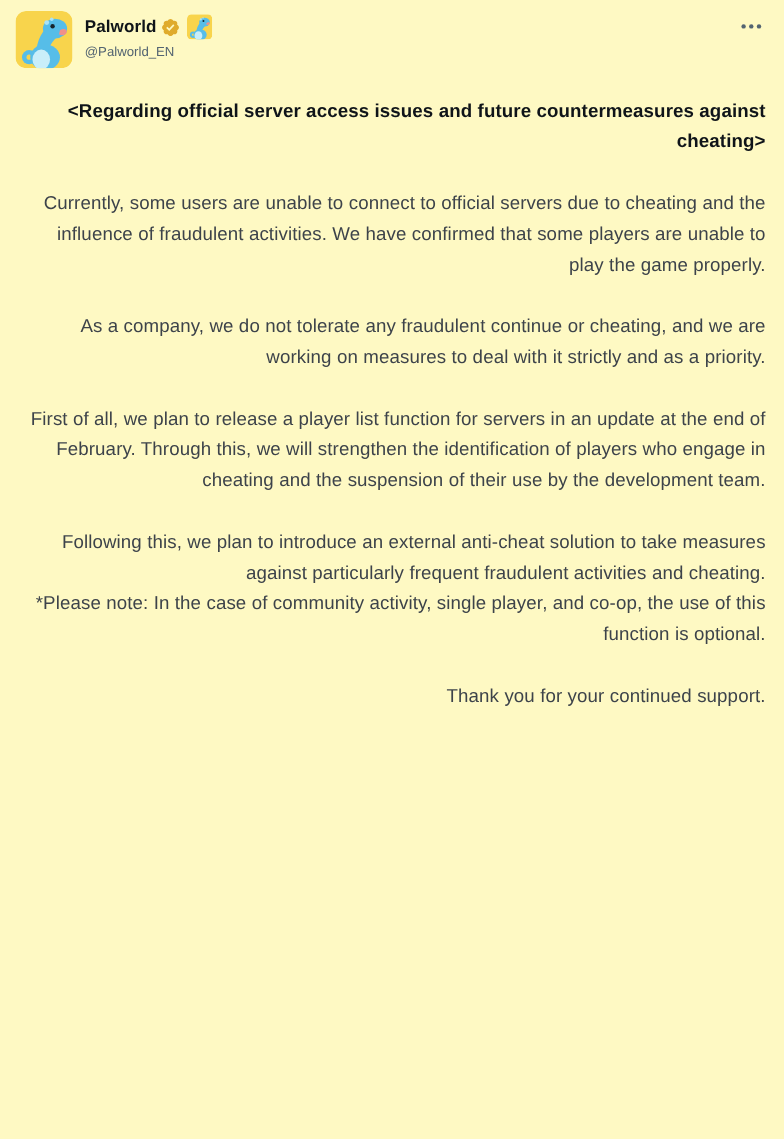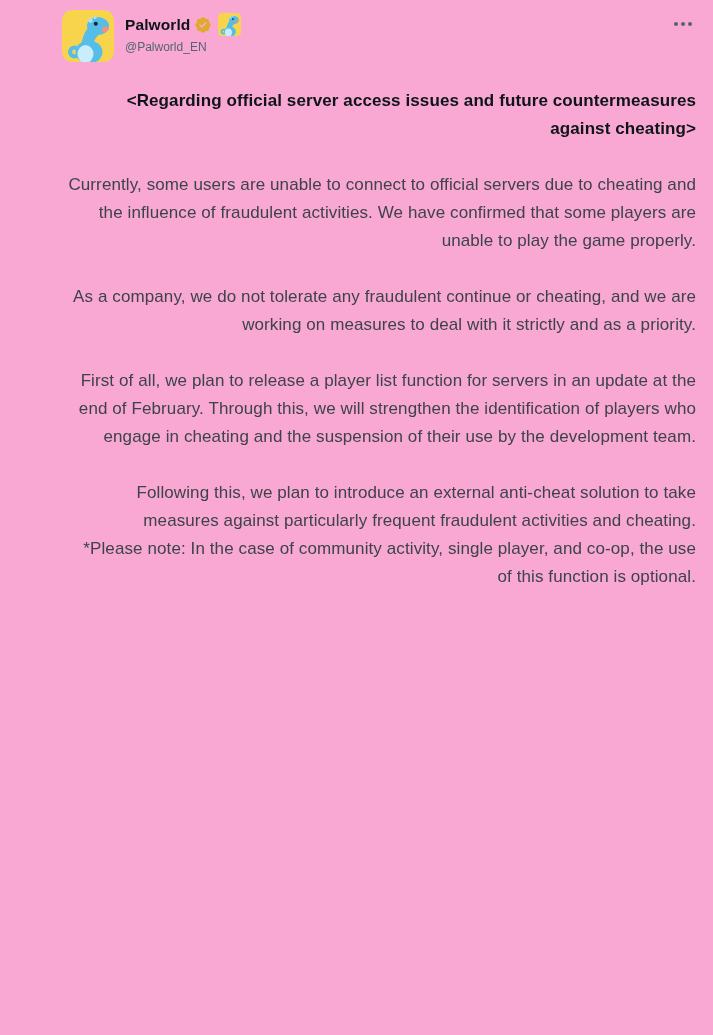--- a/index.html
+++ b/index.html
@@ -5,21 +5,21 @@
   * { box-sizing: border-box; }
   html, body { margin: 0; padding: 0; }
   body {
     width: 713px;
     height: 1035px;
     background: #ffffff;
     font-family: "Liberation Sans", sans-serif;
     overflow: hidden;
     position: relative;
   }
-  .tweet { width: 713px; height: 1035px; background: #f9a8d4; padding-left: 48px; }
+  .tweet { width: 713px; height: 1035px; background: #fef9c3; }
 
   
   .tweet-header {
     display: flex;
     align-items: flex-start;
     padding: 10px 18px 0 14px;
   }
   .avatar {
     width: 52px; height: 52px;
     border-radius: 10px;
@@ -137,15 +137,16 @@
     </div>
   </div>
 
   <div class="tweet-body">
     <p class="heading">&lt;Regarding official server access issues and future countermeasures against cheating&gt;</p>
     <p>Currently, some users are unable to connect to official servers due to cheating and the influence of fraudulent activities. We have confirmed that some players are unable to play the game properly.</p>
     <p>As a company, we do not tolerate any fraudulent continue or cheating, and we are working on measures to deal with it strictly and as a priority.</p>
     <p>First of all, we plan to release a player list function for servers in an update at the end of February. Through this, we will strengthen the identification of players who engage in cheating and the suspension of their use by the development team.</p>
     <p>Following this, we plan to introduce an external anti-cheat solution to take measures against particularly frequent fraudulent activities and cheating.
 *Please note: In the case of community activity, single player, and co-op, the use of this function is optional.</p>
+    <p>Thank you for your continued support.</p>
   </div>
 
 </div>
 
 </body></html>

